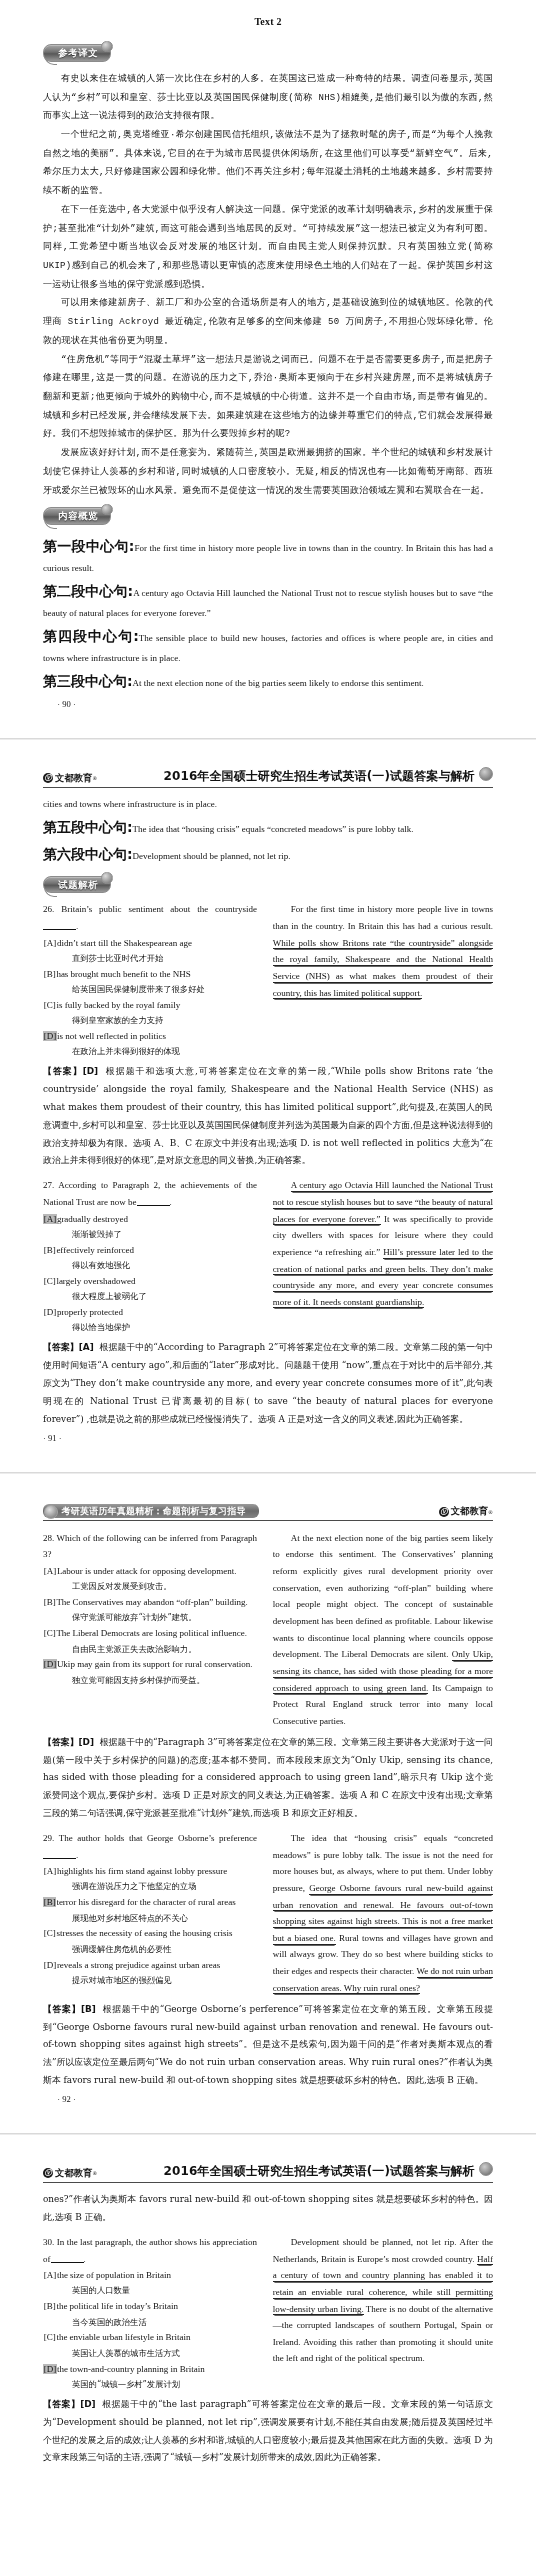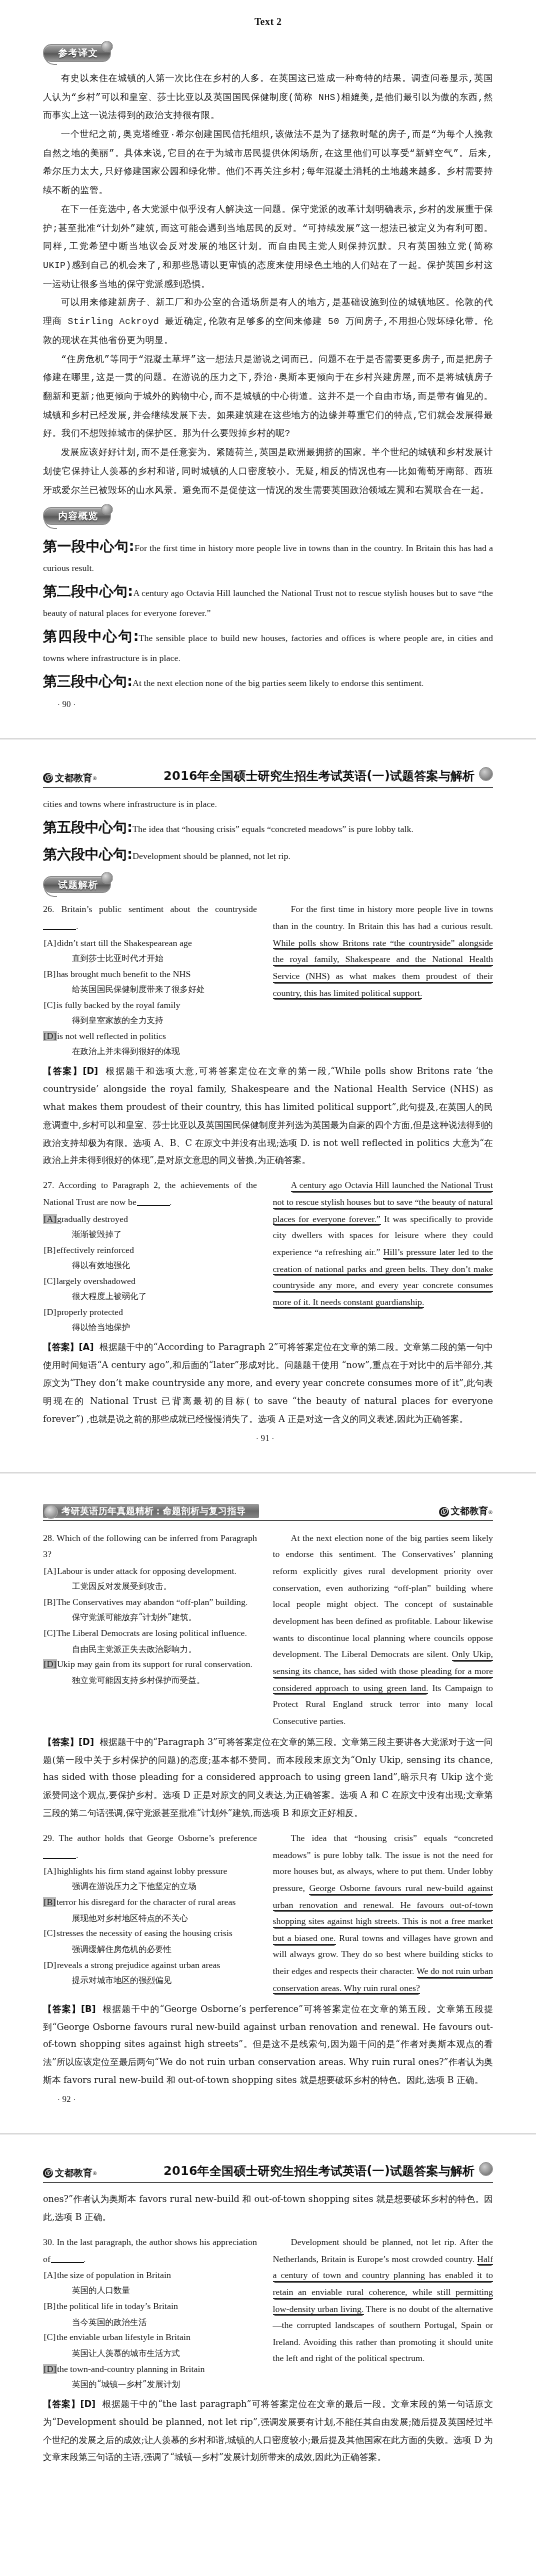--- a/index.html
+++ b/index.html
@@ -101,21 +101,21 @@
     font-family: "Liberation Serif", serif;
     font-size: 9px;
   }
   
   .page-num {
     text-align: center;
     font-size: 8.6px;
     padding-top: 4.3px;
     padding-bottom: 2.9px;
   }
-  .page-num.right { text-align: center; padding-right: 5.7px; font-family: Liberation Serif, serif; }
+  .page-num.right { text-align: left; padding-right: 5.7px; font-family: Liberation Serif, serif; }
   .page-num.left  { text-align: left;  padding-left: 14.3px; }
   
   .page-gap {
     height: 26px;
     background: #ffffff;
   }
   .page-rule {
     height: 0;
     border-top: 0.7px solid #d9d9d9;
     border-bottom: 0.7px solid #ececec;
@@ -174,21 +174,21 @@
     margin-left: 4.3px;
     position: relative;
     top: 1.4px;
   }
   
   .runhead-pill {
     display: inline-flex;
     align-items: center;
     height: 14.3px;
     padding: 0 13px 0 18.6px;
-    border-radius: 1px;
+    border-radius: 6px;
     background: linear-gradient(to bottom, #9b9b9b, #6a6a6a 50%, #848484);
     color: #ffffff;
     font-family: "DejaVu Sans", "Liberation Sans", sans-serif;
     font-weight: bold;
     font-size: 9px;
     letter-spacing: 0.2px;
     position: relative;
     white-space: nowrap;
   }
   .pill-seal {

